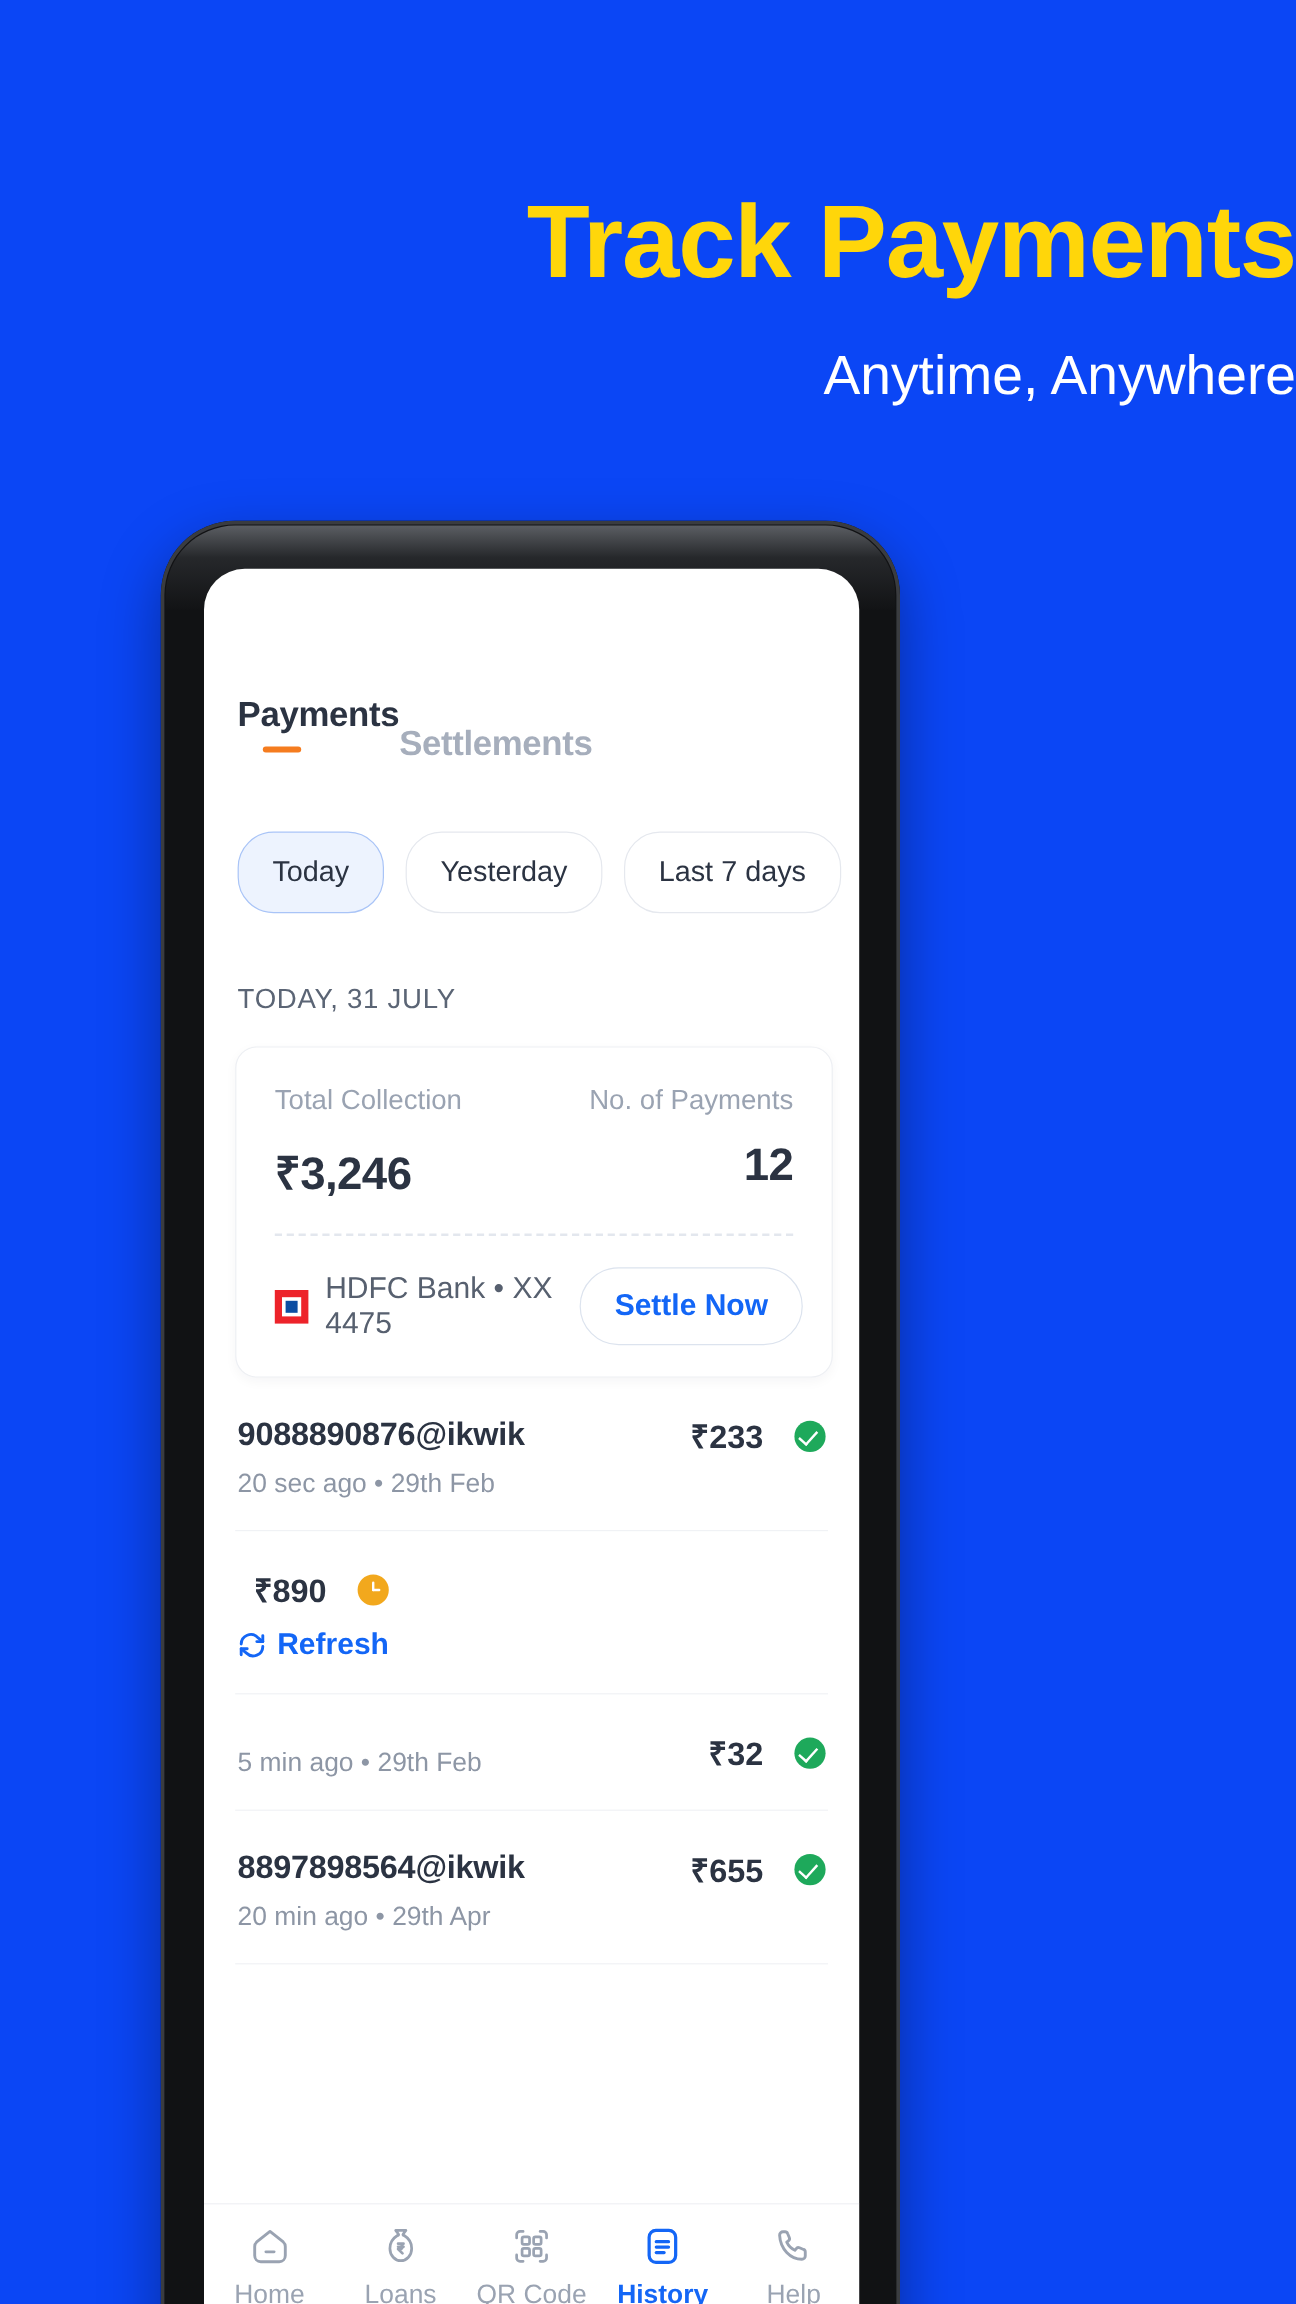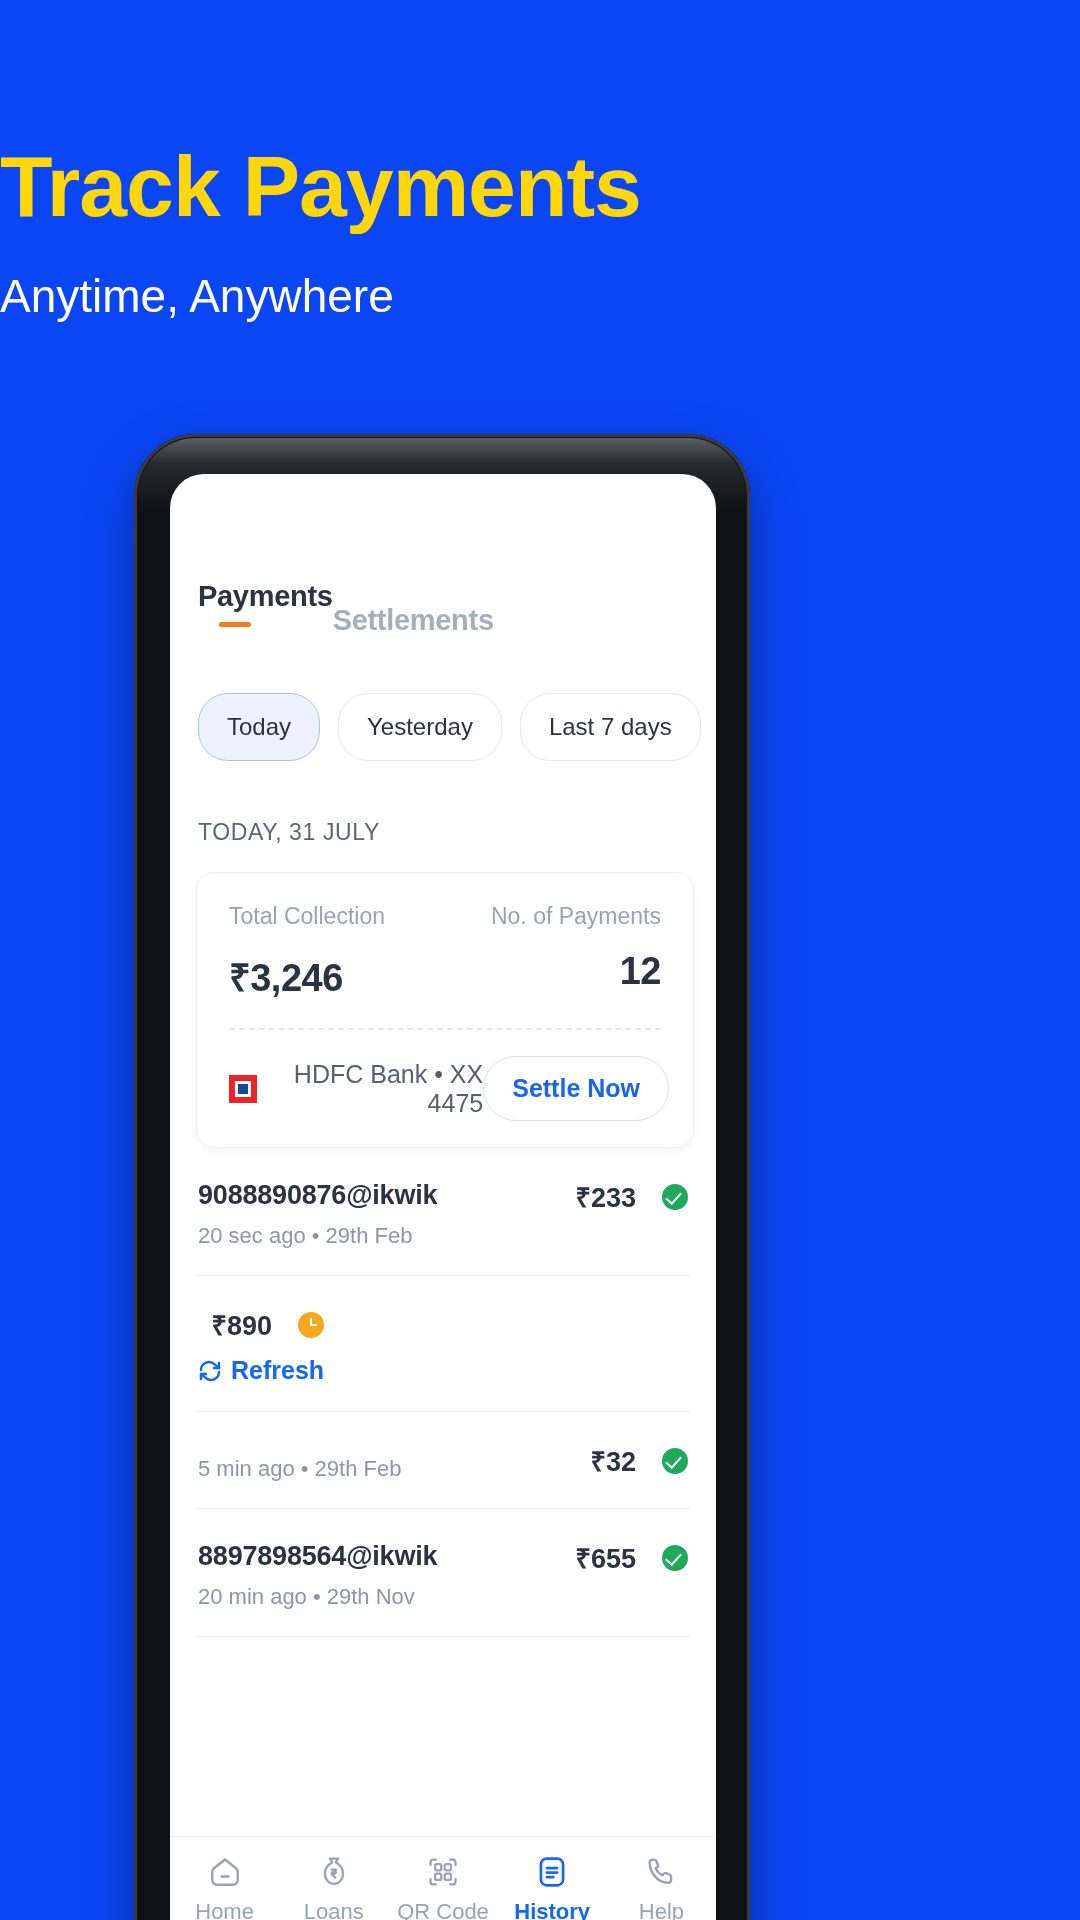--- a/index.html
+++ b/index.html
@@ -5,21 +5,21 @@
   * { box-sizing: border-box; margin:0; padding:0; }
   html,body { width:1080px; height:1920px; }
   body {
     font-family: "Liberation Sans", sans-serif;
     background:#0B46F5;
     overflow:hidden;
     position:relative;
   }
 
   
-  .promo { position:absolute; top:0; left:0; width:1080px; text-align:left; }
+  .promo { position:absolute; top:16px; left:0; width:1080px; text-align:right; }
   .promo-title {
     margin-top:143px;
     font-size:86px;
     font-weight:bold;
     color:#FFD60A;
     letter-spacing:-1px;
     line-height:1.0;
   }
   .promo-sub {
     margin-top:40px;
@@ -93,21 +93,21 @@
     box-shadow:0 3px 10px rgba(20,30,60,.04);
   }
   .card-top { display:flex; justify-content:space-between; padding:30px 32px 26px 32px; }
   .metric-label { font-size:23px; color:#9AA3B2; font-weight:400; }
   .metric-value { font-size:38px; color:#2B3342; font-weight:bold; margin-top:20px; letter-spacing:-0.5px; }
   .metric.right { text-align:right; }
   .dash-divider {
     height:0; margin:0 32px;
     border-top:2px dashed #E3E7EE;
   }
-  .card-bot { display:flex; align-items:center; justify-content:space-between; padding:26px 24px 26px 32px;text-align:right; }
+  .card-bot { display:flex; align-items:center; justify-content:space-between; padding:26px 24px 26px 32px; }
   .bank { display:flex; align-items:center; gap:14px; }
   .bank-name { font-size:25px; color:#57606F; }
   .hdfc-logo { width:28px; height:28px; position:relative; flex:0 0 auto; }
   .hdfc-logo .outer { position:absolute; inset:0; border:6px solid #ED232A; }
   .hdfc-logo .inner { position:absolute; left:9px; top:9px; width:10px; height:10px; background:#0B4DA2; }
   .settle-btn {
     border:1.5px solid #DCE3EE;
     border-radius:34px;
     padding:17px 28px;
     font-size:25px; font-weight:bold; color:#1366F6;
@@ -261,21 +261,21 @@
           <div class="txn-amount-row">
             <div class="txn-amount">₹32</div>
             <div class="status-ic success"></div>
           </div>
         </div>
       </div>
 
       <div class="txn">
         <div class="txn-left">
           <div class="txn-title">8897898564@ikwik</div>
-          <div class="txn-meta">20 min ago • 29th Nov</div>
+          <div class="txn-meta">20 min ago • 29th Apr</div>
         </div>
         <div class="txn-right">
           <div class="txn-amount-row">
             <div class="txn-amount">₹655</div>
             <div class="status-ic success"></div>
           </div>
         </div>
       </div>
 
     </div>

